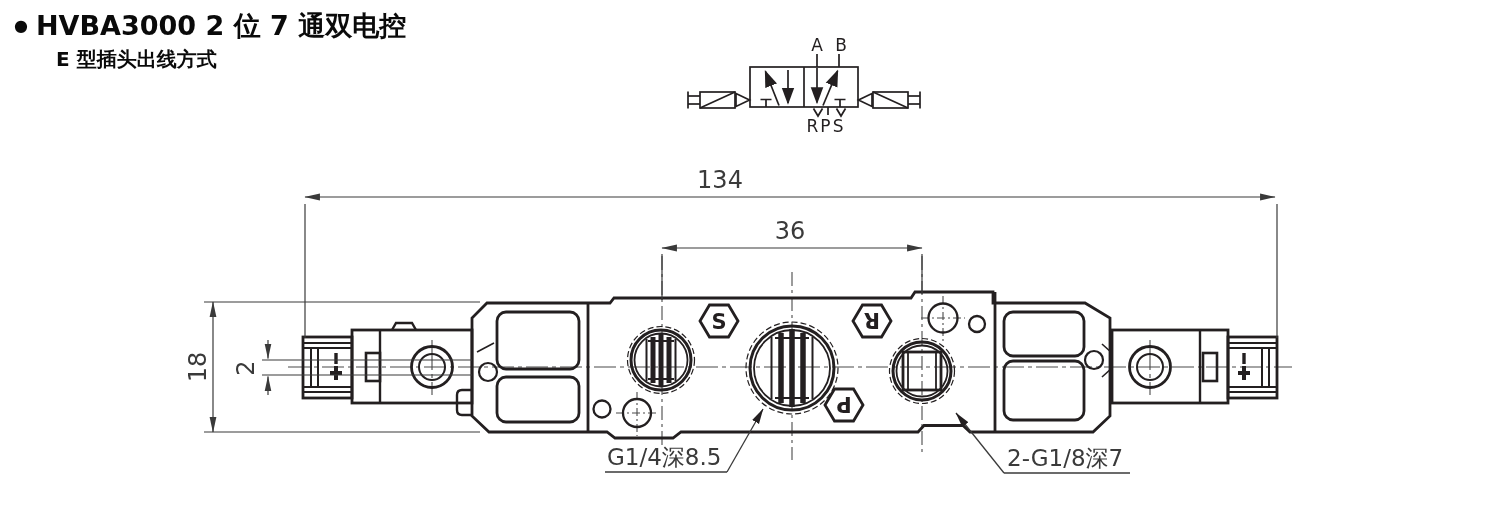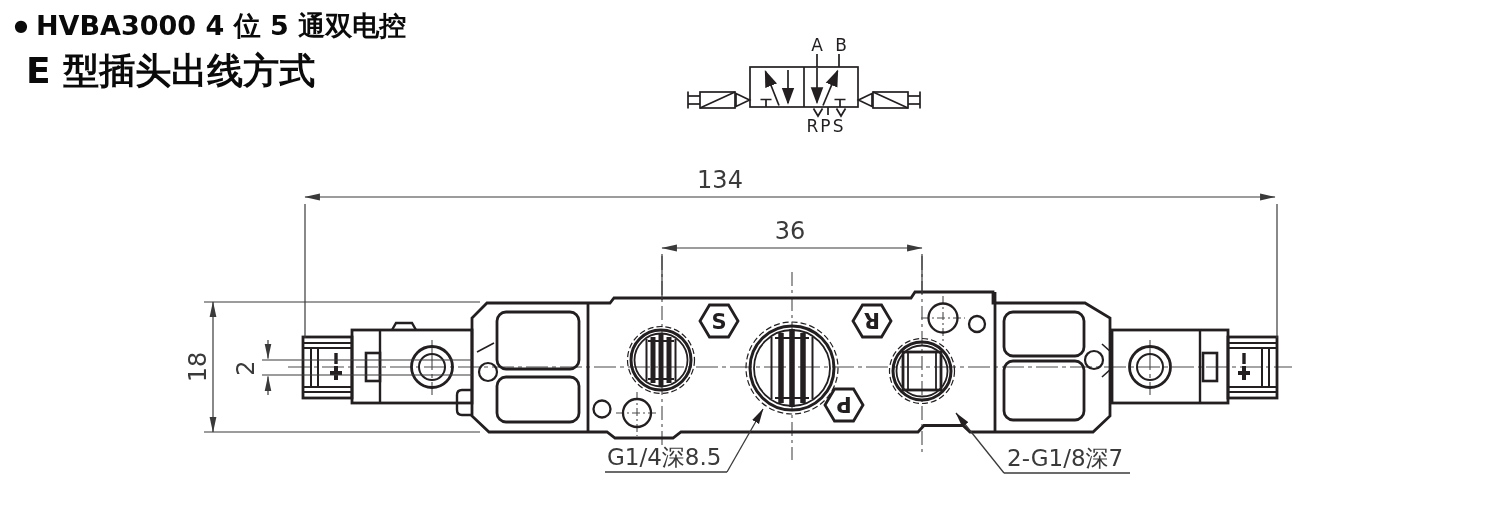--- a/index.html
+++ b/index.html
@@ -1,36 +1,36 @@
 <!DOCTYPE html>
 <html><head>
 <meta charset="utf-8">
 <style>
   html,body{margin:0;padding:0;background:#fff;}
   .page{position:relative;width:1505px;height:522px;background:#ffffff;overflow:hidden;
         font-family:"DejaVu Sans","Liberation Sans",sans-serif;}
   .title-block{position:absolute;left:14px;top:6px;color:#0a0a0a;font-weight:bold;line-height:1.45;}
   .title-line1{font-size:27px;display:flex;align-items:center;}
   .title-bullet{font-size:16px;margin-right:8px;}
-  .title-line2{font-size:36px;margin-left:12px;}
+  .title-line2{font-size:20px;margin-left:42px;}
   svg text{font-family:"DejaVu Sans","Liberation Sans",sans-serif;}
   .dimtxt{font-size:24px;fill:#3a3a3a;}
   .hextxt{font-size:21px;font-weight:bold;fill:#231f20;}
   .schtxt{font-size:17px;fill:#231f20;}
   .lbltxt{font-size:23px;fill:#3a3a3a;}
 </style>
 </head>
 <body>
 
 <div class="page">
 
   <div class="title-block">
     <div class="title-line1">
       <span class="title-bullet">●</span>
-      <span>HVBA3000 4 位 5 通双电控</span>
+      <span>HVBA3000 2 位 7 通双电控</span>
     </div>
     <div class="title-line2">E 型插头出线方式</div>
   </div>
 
   <svg width="1505" height="522" viewBox="0 0 1505 522" style="position:absolute;left:0;top:0;">
     <defs>
       <marker id="dimarr" viewBox="0 0 12 8" refX="11.5" refY="4" markerWidth="13" markerHeight="9" orient="auto-start-reverse">
         <path d="M0,1.4 L12,4 L0,6.6 Z" fill="#3a3a3a"></path>
       </marker>
       <marker id="ldrarr" viewBox="0 0 12 8" refX="11.5" refY="4" markerWidth="12" markerHeight="8" orient="auto-start-reverse">

